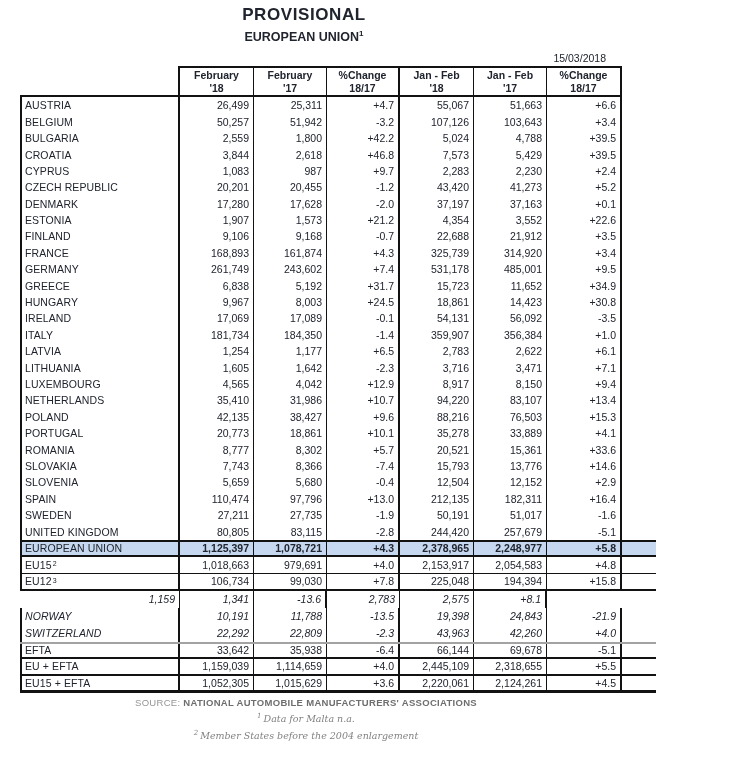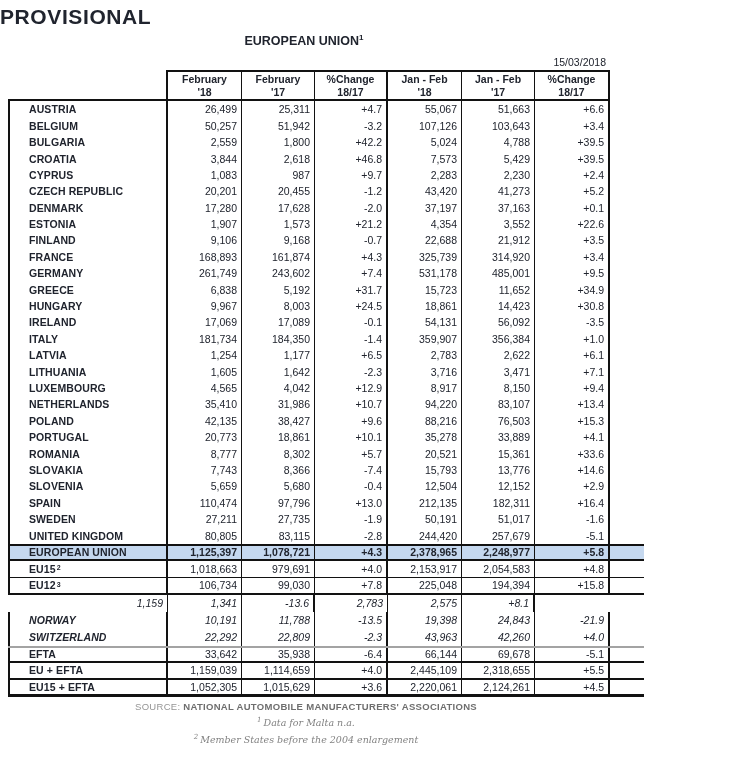--- a/index.html
+++ b/index.html
@@ -1,36 +1,36 @@
 <!DOCTYPE html>
 <html><head>
 <meta charset="utf-8">
 <style>
   html,body{margin:0;padding:0;background:#fff;}
   .sheet{
     width:750px;height:766px;background:#ffffff;position:relative;overflow:hidden;
     font-family:"Liberation Sans",sans-serif;color:#20242e;
   }
   .content{width:608px;}
-  .title{margin-top:5px;text-align:left;font-size:21px;font-weight:bold;letter-spacing:.6px;}
+  .title{margin-top:5px;text-align:center;font-size:17px;font-weight:bold;letter-spacing:.6px;}
   .sub1{margin-top:8px;text-align:center;font-size:12.5px;font-weight:bold;}
   .sub2{margin-top:4px;text-align:center;font-size:12.5px;font-weight:bold;}
   .sub2 sup{font-size:8px;}
   .date{margin-top:8px;margin-bottom:2px;text-align:right;font-size:10.5px;padding-right:2px;}
 
-  .tbl{margin-left:8px;width:636px;}
+  .tbl{margin-left:20px;width:636px;}
   .trow{display:grid;grid-template-columns:160px 74px 73px 73px 74px 73px 75px;box-sizing:border-box;}
   .thead{height:31px;}
   .brow{height:16.4px;}
   .r-eu,.r-eu15,.r-eu12,.r-eftac,.r-efta,.r-euefta,.r-eu15efta{height:17px;}
 
   .cell{box-sizing:border-box;display:flex;align-items:center;font-size:10.5px;
         white-space:nowrap;overflow:hidden;height:100%;}
   .num{justify-content:flex-end;padding-right:4px;}
-  .name{padding-left:19px;font-weight:bold;letter-spacing:.1px;}
+  .name{padding-left:3px;font-weight:normal;letter-spacing:.1px;}
   .name sup{font-size:7px;margin-left:1px;position:relative;top:-1px;}
 
   
   .c0{border-left:2px solid #121212;border-right:2px solid #121212;}
   .c1,.c2,.c4,.c5{border-right:1px solid #121212;}
   .c3,.c6{border-right:2px solid #121212;}
 
   
   .hcell{flex-direction:column;justify-content:center;text-align:center;font-weight:bold;
          line-height:13px;border-top:2px solid #121212;border-bottom:2px solid #121212;}

